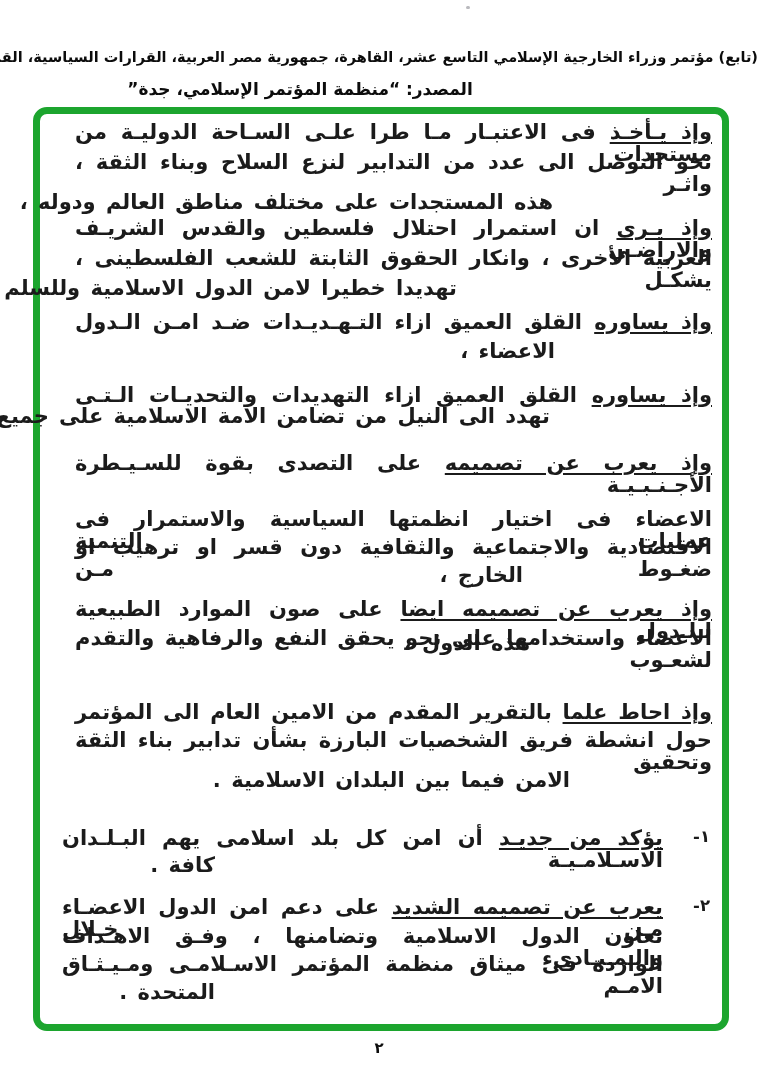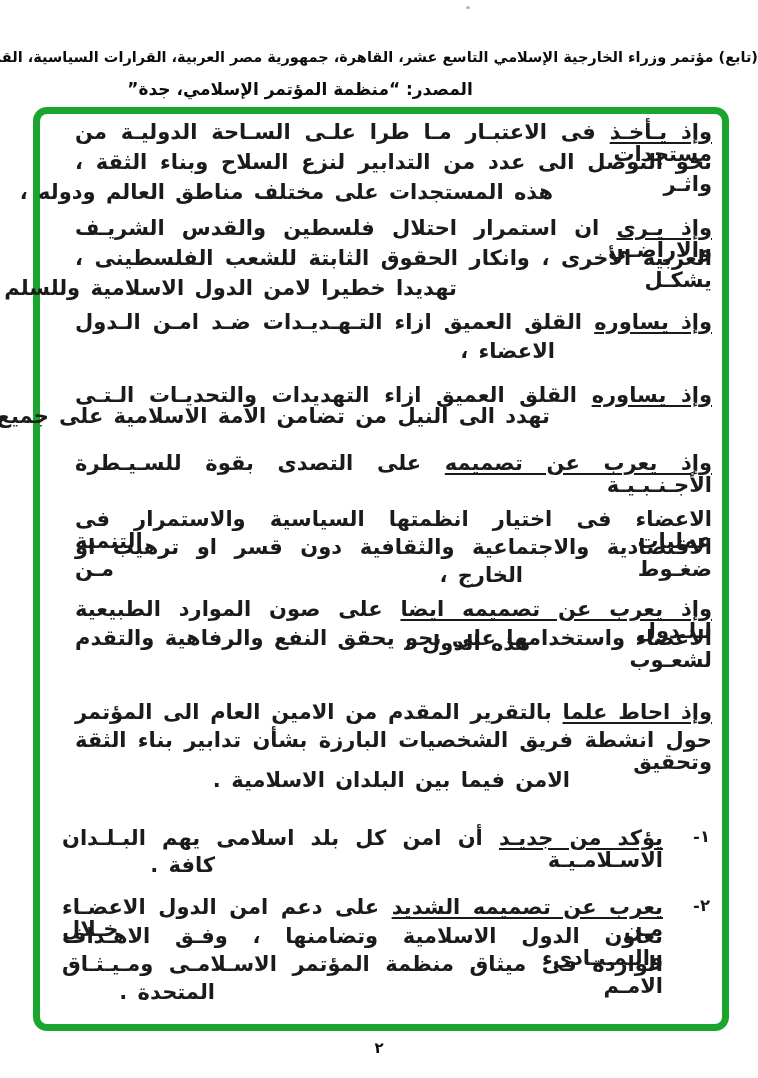--- a/index.html
+++ b/index.html
@@ -69,21 +69,21 @@
   <div class="hdr-title">(تابع) مؤتمر وزراء الخارجية الإسلامي التاسع عشر، القاهرة، جمهورية مصر العربية، القرارات السياسية، القرار الرقم ١٩/٢٠-س</div>
   <div class="hdr-src">المصدر:  “منظمة المؤتمر الإسلامي، جدة”</div>
 
   <div class="frame"></div>
 
   <div class="ln jl" style="top:121px">
     <span class="u">وإذ يـأخـذ</span>
     <span>فى الاعتبـار مـا طرا علـى السـاحة الدوليـة من مستجدات</span>
   </div>
   <div class="ln jl" style="top:151px">نحو التوصل الى عدد من التدابير لنزع السلاح وبناء الثقة ، واثـر</div>
-  <div class="ln sr" style="top:181px;right:205px">هذه المستجدات على مختلف مناطق العالم ودوله ،</div>
+  <div class="ln sr" style="top:191px;right:205px">هذه المستجدات على مختلف مناطق العالم ودوله ،</div>
 
   <div class="ln jl" style="top:217px">
     <span class="u">وإذ يـرى</span>
     <span>ان استمرار احتلال فلسطين والقدس الشريـف والاراضـى</span>
   </div>
   <div class="ln jl" style="top:247px">العربية الأخرى ، وانكار الحقوق الثابتة للشعب الفلسطينى ، يشكـل</div>
   <div class="ln sr" style="top:277px;right:301px">تهديدا خطيرا لامن الدول الاسلامية وللسلم العالمى ،</div>
 
   <div class="ln jl" style="top:311px">
     <span class="u">وإذ يساوره</span>

